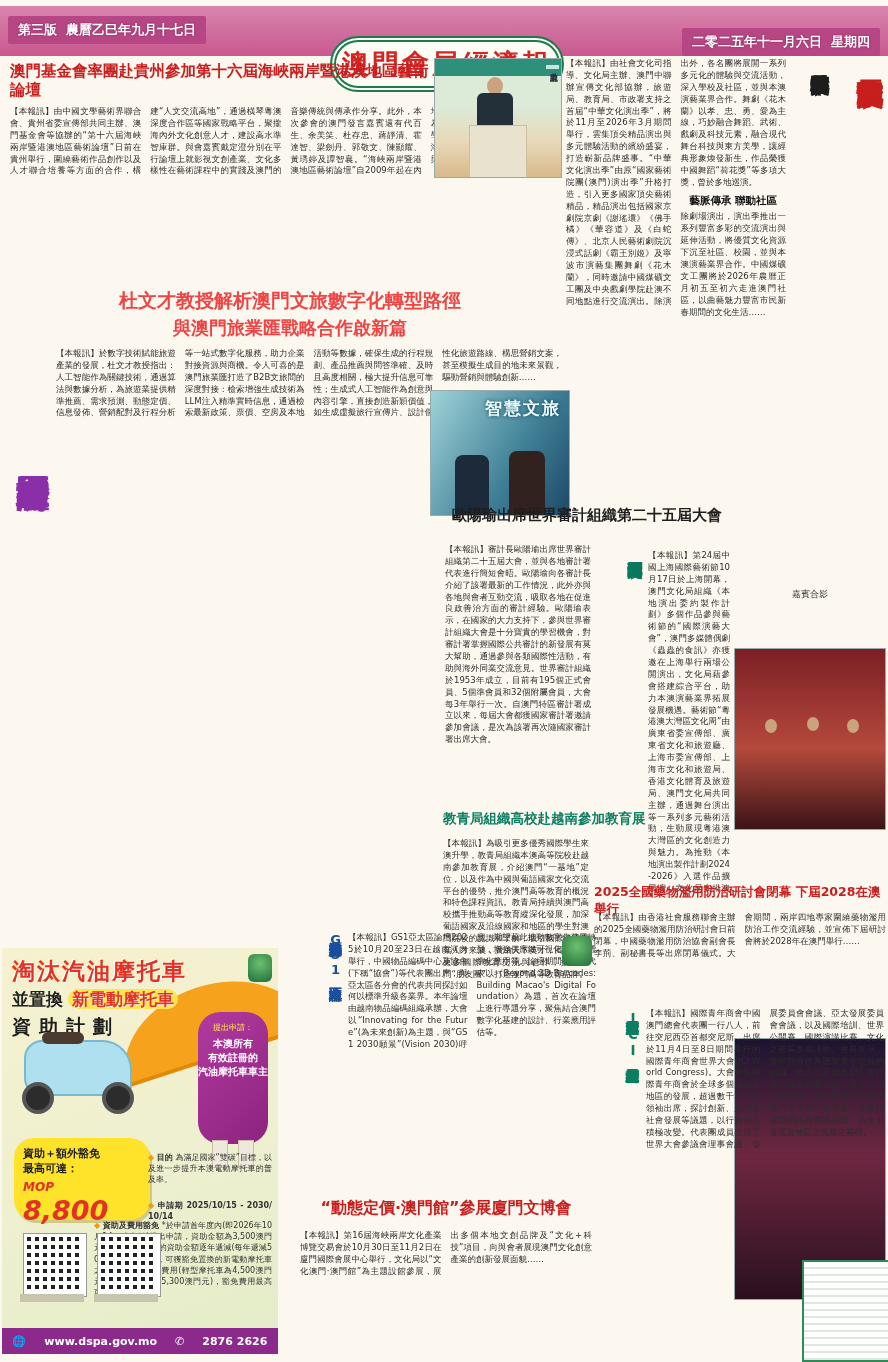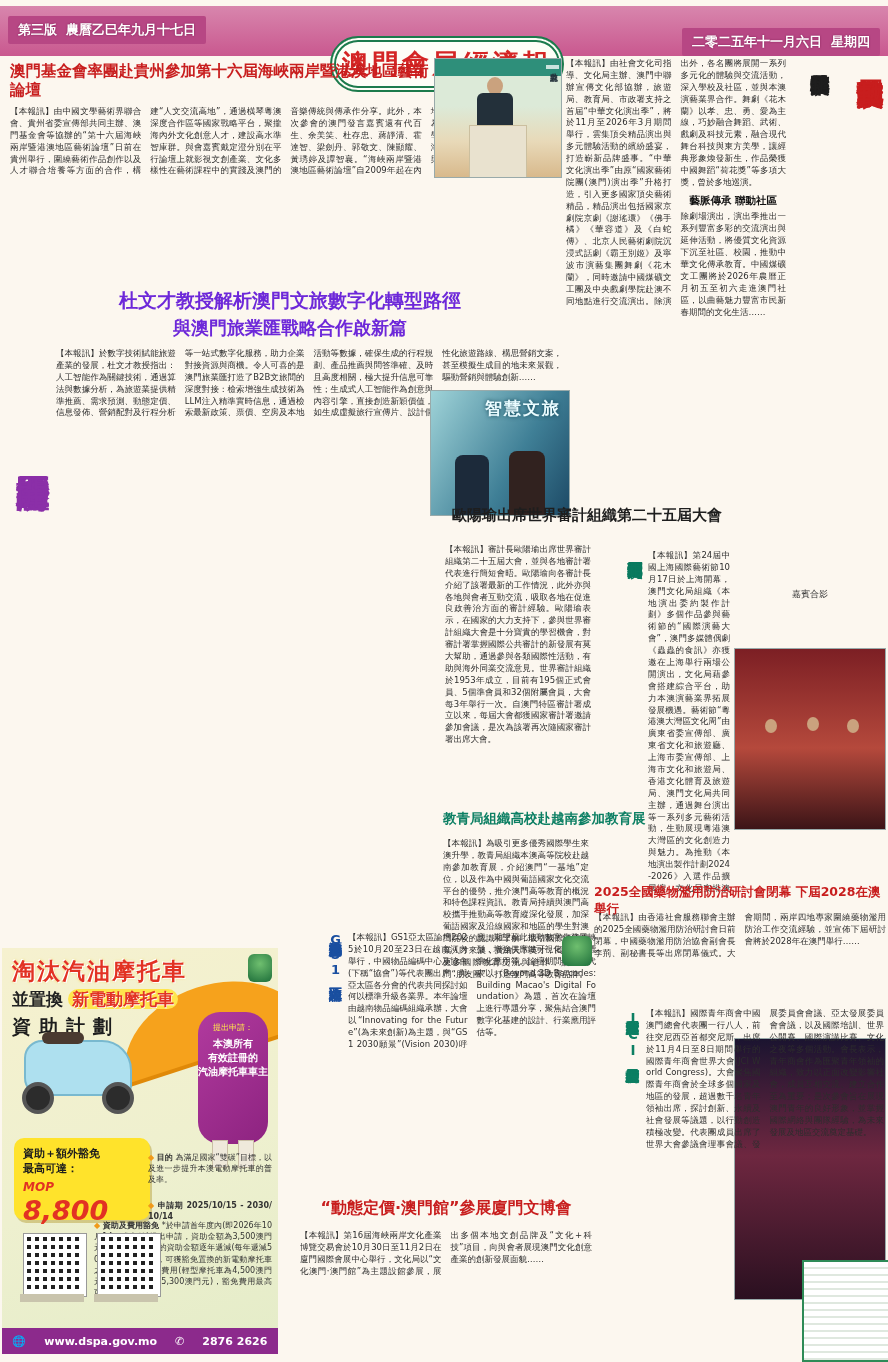--- a/index.html
+++ b/index.html
@@ -4,21 +4,21 @@
 <style>
   html,body{margin:0;padding:0;background:#e8e2d6;font-family:"DejaVu Sans",sans-serif;}
   #page{position:relative;width:888px;height:1362px;margin:0 auto;background:#fcf7ef;overflow:hidden;}
   .abs{position:absolute;}
   
   .band{background:linear-gradient(#d886ad,#c9588f);}
   .datebox{background:#b74784;color:#fff;font-weight:bold;font-size:13px;display:flex;align-items:center;padding:0 10px;border-radius:2px;text-shadow:0 0 2px #7e1d52;}
   .masthead{background:#fdfdf6;border:2px solid #1c7a4c;box-shadow:0 0 0 2px #fdfdf6 inset,0 0 0 4px #1c7a4c inset;border-radius:28px;display:flex;align-items:center;justify-content:center;color:#d42525;font-weight:900;font-size:27px;letter-spacing:3px;margin-top:32px;}
   
   .h-red{color:#c81e1e;font-weight:900;}
-  .h-blue{color:#6d28d9;font-weight:900;}
+  .h-blue{color:#ef4444;font-weight:900;}
   .h-teal{color:#0c7f63;font-weight:900;}
   .h-dark{color:#1e1e1e;font-weight:900;}
   .vtext{writing-mode:vertical-rl;text-orientation:upright;font-weight:900;line-height:1.05;}
   
   .bt{font-size:8.5px;line-height:1.4;text-align:justify;color:#2d2d2d;word-break:break-all;column-gap:9px;overflow:hidden;}
   .c1{column-count:1}.c2{column-count:2}.c3{column-count:3}.c4{column-count:4}
   .subhead{font-weight:900;color:#111;font-size:10.5px;text-align:center;margin:4px 0;}
   .caption{font-size:9px;color:#333;text-align:center;overflow:hidden;}
   
   .photo{border:1px solid #9aa;box-sizing:border-box;overflow:hidden;position:relative;}
@@ -32,21 +32,21 @@
   .overlayTxt{position:absolute;top:6px;right:8px;color:#eafcff;font-weight:900;font-size:17px;letter-spacing:2px;text-shadow:0 0 4px #145;}
   .vcap{position:absolute;top:6px;right:2px;writing-mode:vertical-rl;text-orientation:upright;font-size:8px;color:#23303a;background:rgba(255,255,255,.75);padding:2px 1px;}
   
   .ad{background:linear-gradient(160deg,#f6f1cf,#eef0cf 55%,#e4ecc8);overflow:hidden;}
   .adT1{color:#e23223;font-weight:900;font-size:23px;letter-spacing:2px;text-shadow:1px 1px 0 #fff,-1px -1px 0 #fff,0 0 3px #f7d64a;}
   .adT2a{color:#222;font-weight:900;font-size:17px;}
   .adT2b{color:#e23223;font-weight:900;font-size:17px;background:#ffe54d;border-radius:10px;padding:0 4px;text-shadow:.5px .5px 0 #fff;}
   .adT3{color:#1d1d1d;font-weight:900;font-size:19px;letter-spacing:8px;}
   .plug{background:linear-gradient(135deg,#b13a9e,#8d2380);border-radius:22px;color:#fff;text-align:center;}
   .prong{position:absolute;width:14px;height:26px;background:#efe9db;border:1px solid #cabfa6;bottom:-24px;}
-  .bubble{background:#ffe32b;border-radius:10px;padding:8px 9px;box-shadow:2px 3px 0 rgba(160,130,0,.35);}
+  .bubble{background:#ffe32b;border-radius:20px;padding:8px 9px;box-shadow:2px 3px 0 rgba(160,130,0,.35);}
   .mop{color:#e23223;font-weight:900;font-style:italic;}
   .adItem{font-size:8px;color:#333;line-height:1.4;text-align:justify;word-break:break-all;}
   .dia{color:#f09a1a;font-weight:900;}
   .qr{background:
       repeating-linear-gradient(#111 0 4px,#fff 4px 8px),
       repeating-linear-gradient(90deg,#111 0 4px,#fff 4px 8px);background-blend-mode:screen;border:3px solid #fff;outline:1px solid #999;}
   .adbar{background:#8c2a8c;color:#fff;font-weight:bold;font-size:11px;display:flex;align-items:center;justify-content:center;gap:18px;}
   .arrow{position:absolute;background:#f6a21c;border-radius:50% 50% 0 0/100% 100% 0 0;transform:rotate(-18deg);box-shadow:0 4px 0 #e08908;}
   .greenlogo{background:radial-gradient(circle at 50% 35%,#6fbf6f,#1d6e3a);border-radius:6px;}
   .greenbox{border:2px solid #2e8b57;background:repeating-linear-gradient(#fff 0 5px,#dfe8df 5px 7px);}
@@ -76,21 +76,21 @@
   <div class="abs photo ph1" style="left:434px;top:58px;width:128px;height:120px;">
     <div class="head" style="left:52px;top:18px;width:16px;height:18px;"></div>
     <div class="figure" style="left:42px;top:34px;width:36px;height:46px;"></div>
     <div class="podium" style="left:34px;top:66px;width:56px;height:52px;"></div>
     <div class="vcap">吳志良致辭</div>
   </div>
 
   <div class="abs bt c2" style="left:566px;top:58px;width:220px;height:440px;">
     <span>【本報訊】由社會文化司指導、文化局主辦、澳門中聯辦宣傳文化部協辦，旅遊局、教育局、市政署支持之首屆“中華文化演出季”，將於11月至2026年3月期間舉行，雲集頂尖精品演出與多元體驗活動的繽紛盛宴，打造嶄新品牌盛事。“中華文化演出季”由原“國家藝術院團(澳門)演出季”升格打造，引入更多國家頂尖藝術精品，精品演出包括國家京劇院京劇《謝瑤環》《佛手橘》《華容道》及《白蛇傳》、北京人民藝術劇院沉浸式話劇《霸王別姬》及寧波市演藝集團舞劇《花木蘭》，同時邀請中國煤礦文工團及中央戲劇學院赴澳不同地點進行交流演出。除演出外，各名團將展開一系列多元化的體驗與交流活動，深入學校及社區，並與本澳演藝業界合作。舞劇《花木蘭》以孝、忠、勇、愛為主線，巧妙融合舞蹈、武術、戲劇及科技元素，融合現代舞台科技與東方美學，讓經典形象煥發新生，作品榮獲中國舞蹈“荷花獎”等多項大獎，曾於多地巡演。</span>
     <div class="subhead">藝脈傳承 聯動社區</div>
-    <span>除劇場演出，演出季推出一系列豐富多彩的交流演出與延伸活動，將優質文化資源下沉至社區、校園，推動中華文化傳承教育。中國煤礦文工團將於2026年農曆正月初五至初六走進澳門社區，以曲藝魅力豐富市民新春期間的文化生活……</span>
+    <span>除劇場演出，演出季推出一系列豐富多彩的交流演出與延伸活動，將優質文化資源下沉至社區、校園，並與本澳演藝業界合作。中國煤礦文工團將於2026年農曆正月初五至初六走進澳門社區，以曲藝魅力豐富市民新春期間的文化生活……</span>
   </div>
   <div class="abs vtext" style="left:796px;top:60px;width:34px;height:306px;font-size:19px;color:#1e1e1e;">精品演出多元體驗傳播中華文化</div>
   <div class="abs vtext h-red" style="left:834px;top:58px;width:50px;height:316px;font-size:27px;">首屆中華文化演出季啟動</div>
 
   <div class="abs h-blue" style="left:100px;top:288px;width:380px;font-size:19px;text-align:center;">杜文才教授解析澳門文旅數字化轉型路徑</div>
   <div class="abs h-blue" style="left:140px;top:316px;width:300px;font-size:18px;text-align:center;">與澳門旅業匯戰略合作啟新篇</div>
   <div class="abs bt c4" style="left:56px;top:348px;width:506px;height:150px;">【本報訊】於數字技術賦能旅遊產業的發展，杜文才教授指出：人工智能作為關鍵技術，通過算法與數據分析，為旅遊業提供精準推薦、需求預測、動態定價、信息發佈、營銷配對及行程分析等一站式數字化服務，助力企業對接資源與商機。令人可喜的是澳門旅業匯打造了B2B文旅間的深度對接：檢索增強生成技術為LLM注入精準實時信息，通過檢索最新政策、票價、空房及本地活動等數據，確保生成的行程規劃、產品推薦與問答準確、及時且高度相關，極大提升信息可靠性；生成式人工智能作為創意與內容引擎，直接創造新穎價值，如生成虛擬旅行宣傳片、設計個性化旅遊路線、構思營銷文案，甚至模擬生成目的地未來景觀，驅動營銷與體驗創新……</div>
   <div class="abs photo ph2" style="left:430px;top:270px;width:140px;height:126px;">
     <div class="overlayTxt">智慧文旅</div>
     <div class="figure" style="left:24px;top:64px;width:34px;height:62px;border-radius:8px 8px 0 0;background:#1c2a3a;"></div>

